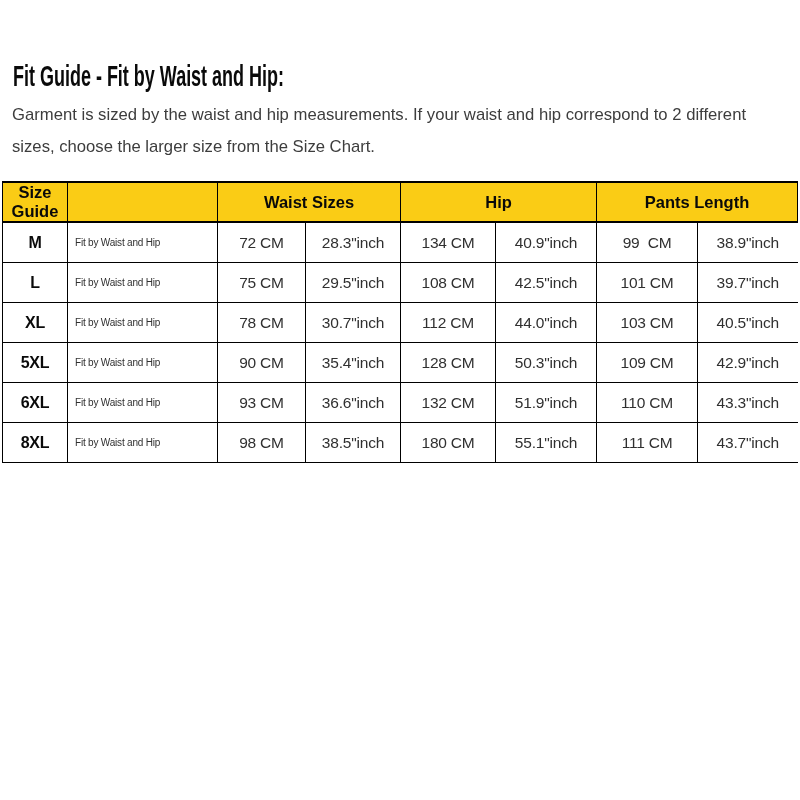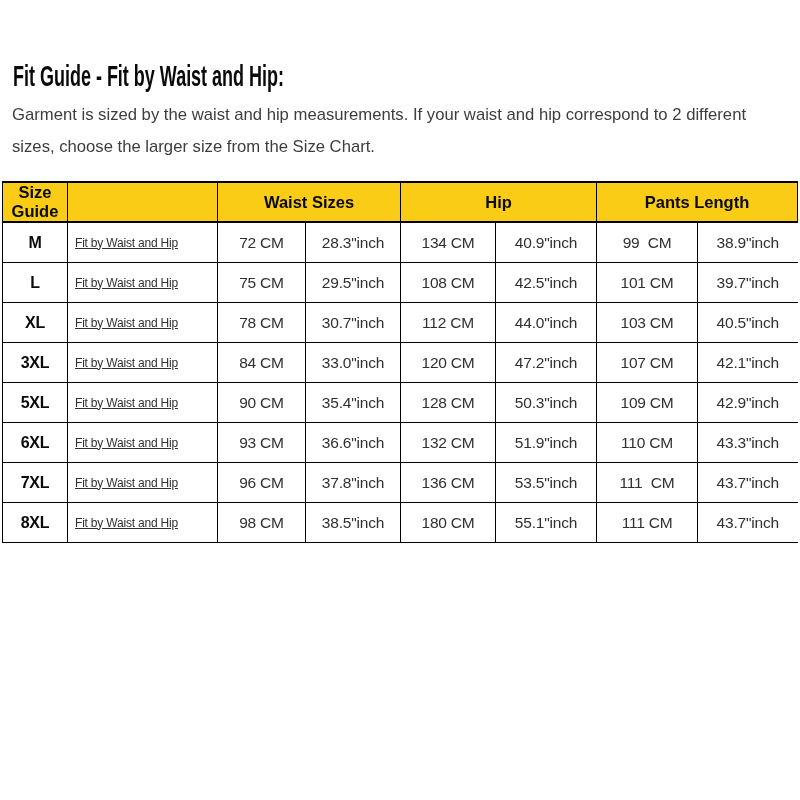--- a/index.html
+++ b/index.html
@@ -76,22 +76,21 @@
     overflow: hidden;
   }
   table.size-chart td.c-size {
     font-weight: bold;
     font-size: 16px;
     color: #0a0a0a;
   }
   table.size-chart td.c-fit {
     text-align: left;
     padding-left: 7px;
-    font-size: 12px;
-    text-decoration: underline;
+    font-size: 10px;
   }
   table.size-chart td.last {
     border-right: 0;
   }
 </style>
 </head>
 <body>
 
 <div class="page">
 
@@ -146,60 +145,40 @@
           <td class="c-size">XL</td>
           <td class="c-fit">Fit by Waist and Hip</td>
           <td class="c-waist_cm">78 CM</td>
           <td class="c-waist_in">30.7"inch</td>
           <td class="c-hip_cm">112 CM</td>
           <td class="c-hip_in">44.0"inch</td>
           <td class="c-pants_cm">103 CM</td>
           <td class="c-pants_in last">40.5"inch</td>
         </tr>
         <tr>
-          <td class="c-size">3XL</td>
-          <td class="c-fit">Fit by Waist and Hip</td>
-          <td class="c-waist_cm">84 CM</td>
-          <td class="c-waist_in">33.0"inch</td>
-          <td class="c-hip_cm">120 CM</td>
-          <td class="c-hip_in">47.2"inch</td>
-          <td class="c-pants_cm">107 CM</td>
-          <td class="c-pants_in last">42.1"inch</td>
-        </tr>
-        <tr>
           <td class="c-size">5XL</td>
           <td class="c-fit">Fit by Waist and Hip</td>
           <td class="c-waist_cm">90 CM</td>
           <td class="c-waist_in">35.4"inch</td>
           <td class="c-hip_cm">128 CM</td>
           <td class="c-hip_in">50.3"inch</td>
           <td class="c-pants_cm">109 CM</td>
           <td class="c-pants_in last">42.9"inch</td>
         </tr>
         <tr>
           <td class="c-size">6XL</td>
           <td class="c-fit">Fit by Waist and Hip</td>
           <td class="c-waist_cm">93 CM</td>
           <td class="c-waist_in">36.6"inch</td>
           <td class="c-hip_cm">132 CM</td>
           <td class="c-hip_in">51.9"inch</td>
           <td class="c-pants_cm">110 CM</td>
           <td class="c-pants_in last">43.3"inch</td>
         </tr>
         <tr>
-          <td class="c-size">7XL</td>
-          <td class="c-fit">Fit by Waist and Hip</td>
-          <td class="c-waist_cm">96 CM</td>
-          <td class="c-waist_in">37.8"inch</td>
-          <td class="c-hip_cm">136 CM</td>
-          <td class="c-hip_in">53.5"inch</td>
-          <td class="c-pants_cm">111&nbsp; CM</td>
-          <td class="c-pants_in last">43.7"inch</td>
-        </tr>
-        <tr>
           <td class="c-size">8XL</td>
           <td class="c-fit">Fit by Waist and Hip</td>
           <td class="c-waist_cm">98 CM</td>
           <td class="c-waist_in">38.5"inch</td>
           <td class="c-hip_cm">180 CM</td>
           <td class="c-hip_in">55.1"inch</td>
           <td class="c-pants_cm">111 CM</td>
           <td class="c-pants_in last">43.7"inch</td>
         </tr>
       </tbody>

